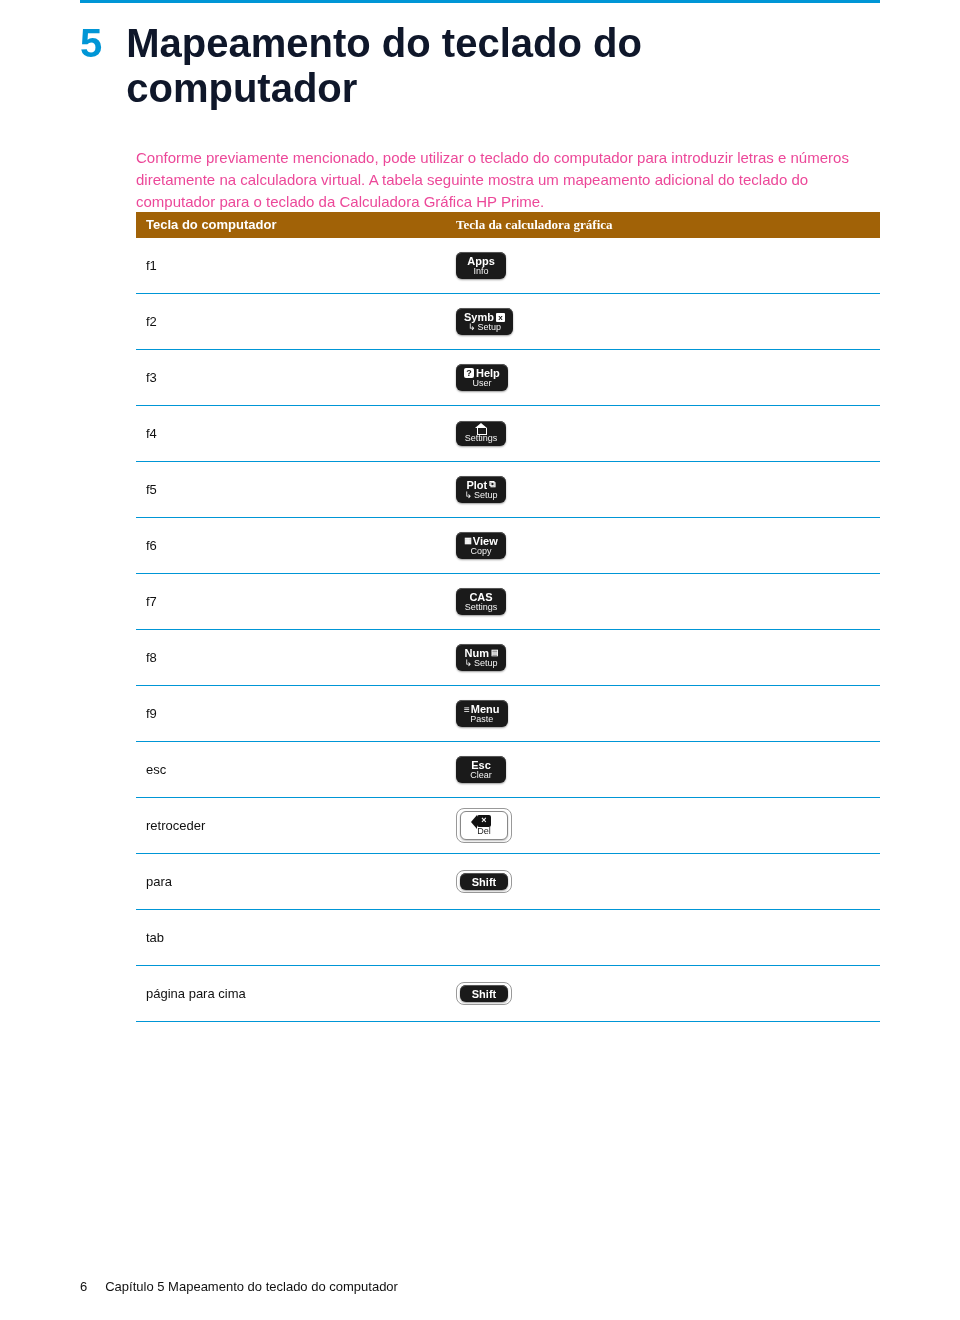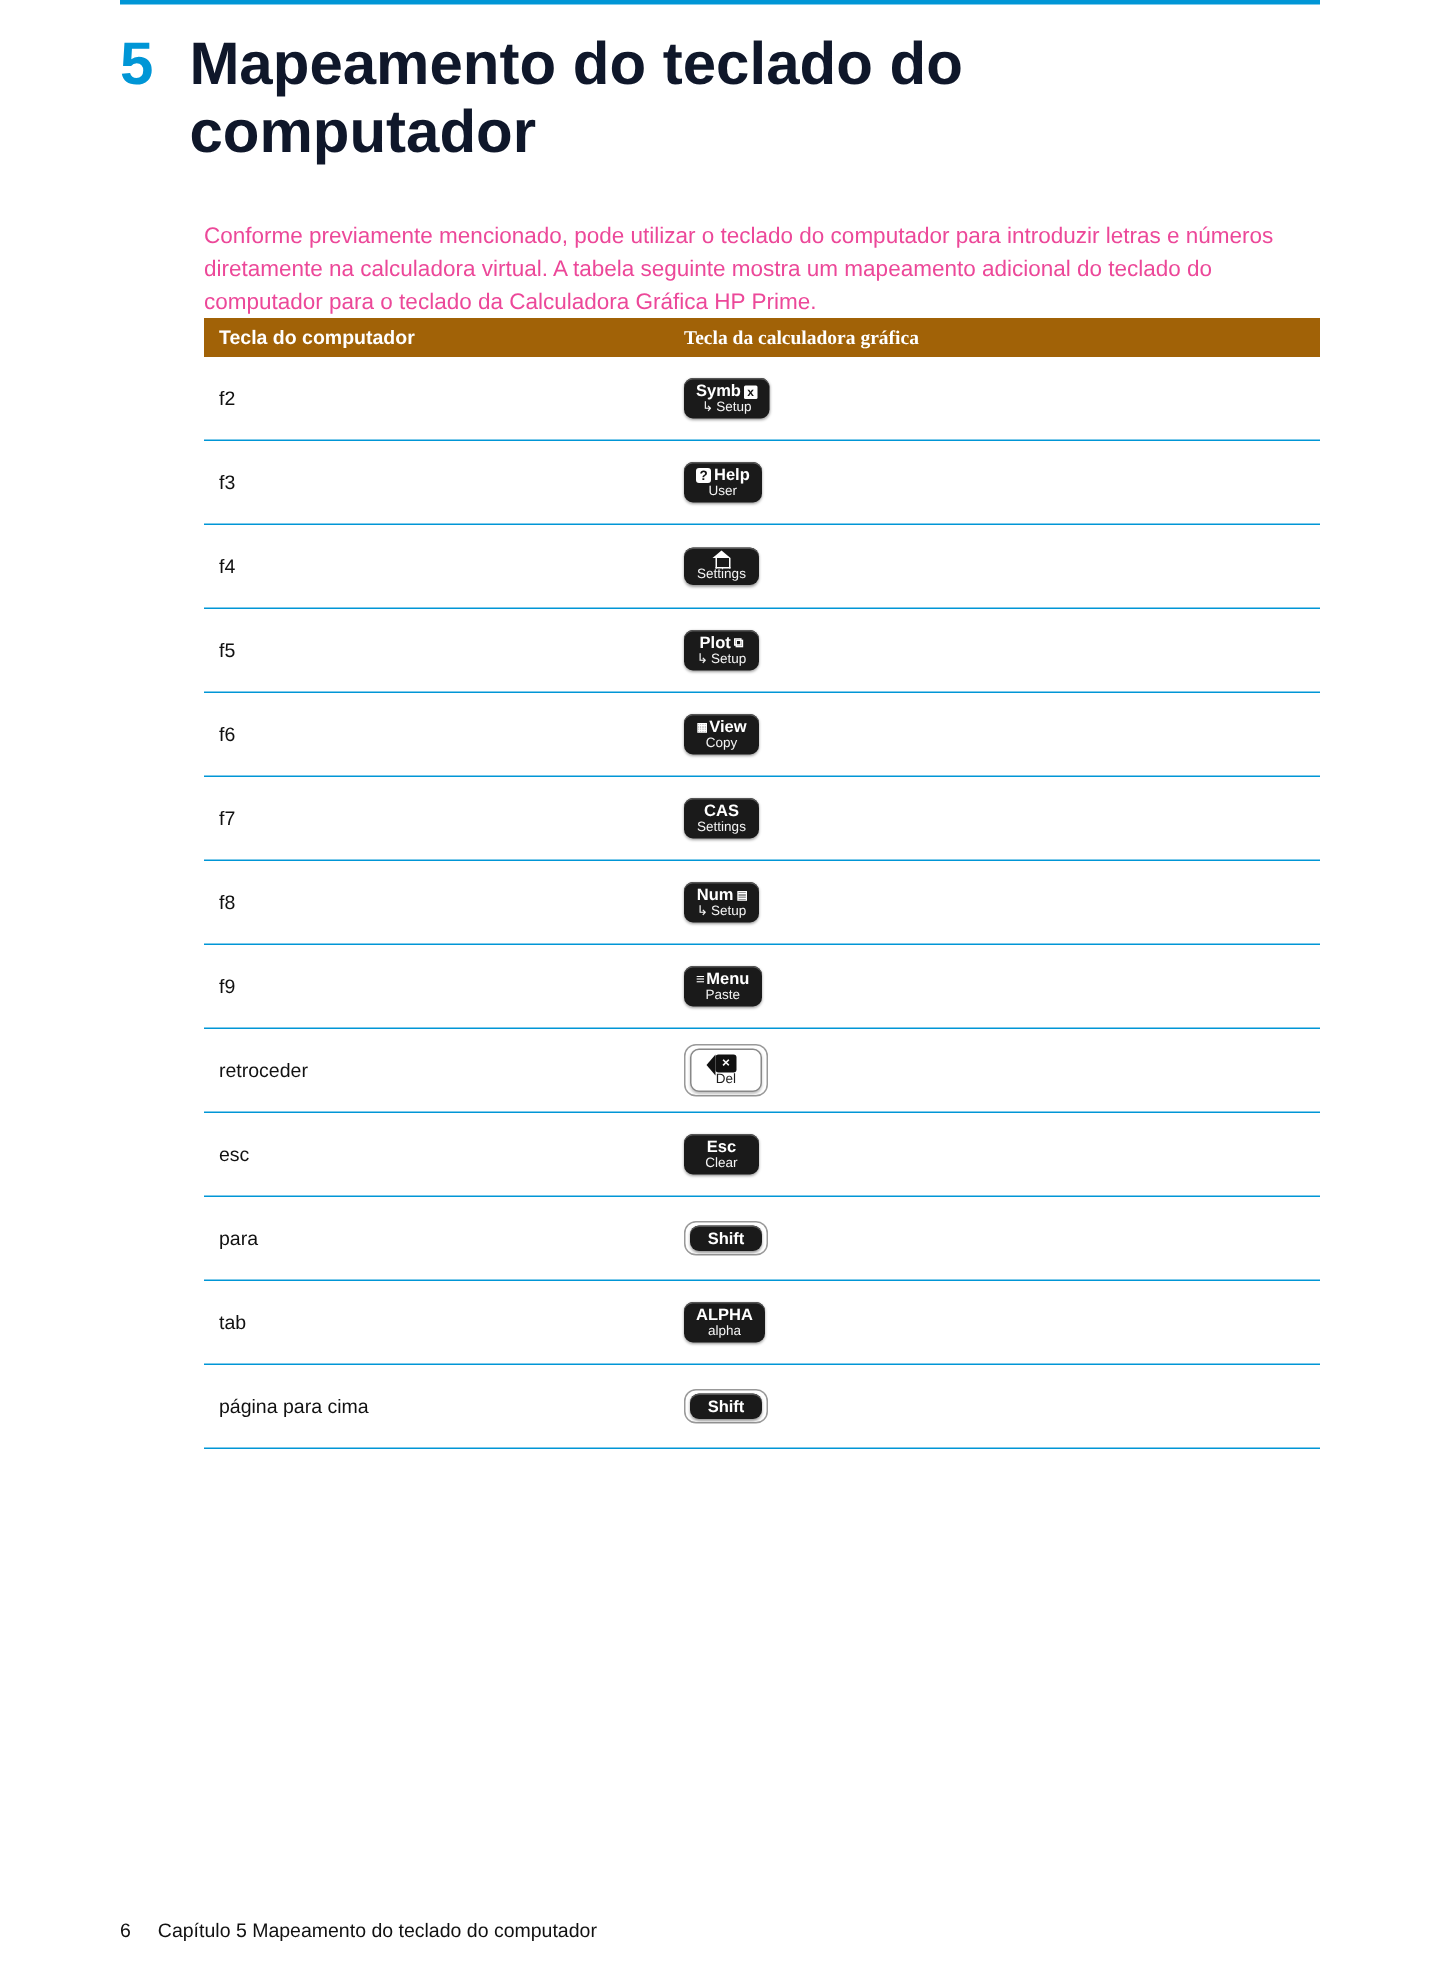--- a/index.html
+++ b/index.html
@@ -204,20 +204,29 @@
 
 <p class="intro-text">Conforme previamente mencionado, pode utilizar o teclado do computador para introduzir letras e números diretamente na calculadora virtual. A tabela seguinte mostra um mapeamento adicional do teclado do computador para o teclado da Calculadora Gráfica HP Prime.</p>
 
 <div class="mapping-table">
   <div class="table-header">
     <div class="col-computer">Tecla do computador</div>
     <div class="col-calc">Tecla da calculadora gráfica</div>
   </div>
   <div id="rows-container">
       <div class="table-row">
+        <div class="row-label">f1</div>
+        <div class="key-cell">
+          <span class="calc-key">
+            <span class="line1">Apps</span>
+            <span class="line2">Info</span>
+          </span>
+        </div>
+      </div>
+      <div class="table-row">
         <div class="row-label">f2</div>
         <div class="key-cell">
           <span class="calc-key">
             <span class="line1">Symb<span class="small-x">x</span></span>
             <span class="line2"><span class="arrow-ret">↳</span>Setup</span>
           </span>
         </div>
       </div>
       <div class="table-row">
         <div class="row-label">f3</div>
@@ -274,65 +283,59 @@
             <span class="line2"><span class="arrow-ret">↳</span>Setup</span>
           </span>
         </div>
       </div>
       <div class="table-row">
         <div class="row-label">f9</div>
         <div class="key-cell">
           <span class="calc-key">
             <span class="line1"><span class="list-icon">≡</span>Menu</span>
             <span class="line2">Paste</span>
+          </span>
+        </div>
+      </div>
+      <div class="table-row">
+        <div class="row-label">esc</div>
+        <div class="key-cell">
+          <span class="calc-key">
+            <span class="line1">Esc</span>
+            <span class="line2">Clear</span>
           </span>
         </div>
       </div>
       <div class="table-row">
         <div class="row-label">retroceder</div>
         <div class="key-cell">
           <span class="white-outline">
             <span class="calc-key white-key">
               <span class="line1">
                 <span class="backspace-glyph">
                   <span class="backspace-shape">×</span>
                 </span>
               </span>
               <span class="line2">Del</span>
             </span>
           </span>
         </div>
       </div>
       <div class="table-row">
-        <div class="row-label">esc</div>
-        <div class="key-cell">
-          <span class="calc-key">
-            <span class="line1">Esc</span>
-            <span class="line2">Clear</span>
-          </span>
-        </div>
-      </div>
-      <div class="table-row">
         <div class="row-label">para</div>
         <div class="key-cell">
           <span class="white-outline">
             <span class="calc-key">
               <span class="line1">Shift</span>
             </span>
           </span>
         </div>
       </div>
       <div class="table-row">
         <div class="row-label">tab</div>
-        <div class="key-cell">
-          <span class="calc-key">
-            <span class="line1">ALPHA</span>
-            <span class="line2">alpha</span>
-          </span>
-        </div>
       </div>
       <div class="table-row">
         <div class="row-label">página para cima</div>
         <div class="key-cell">
           <span class="white-outline">
             <span class="calc-key">
               <span class="line1">Shift</span>
             </span>
           </span>
         </div>

